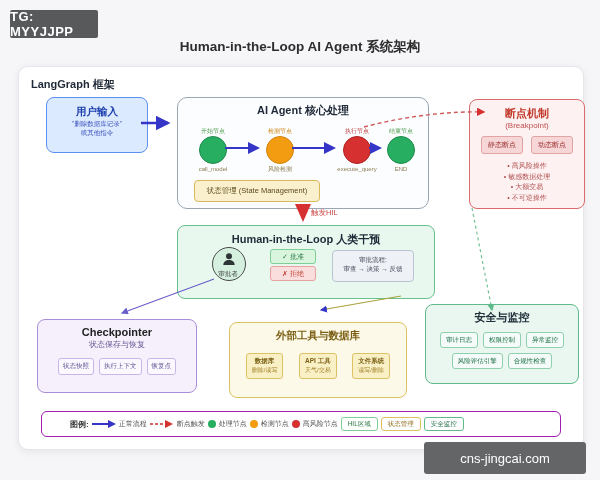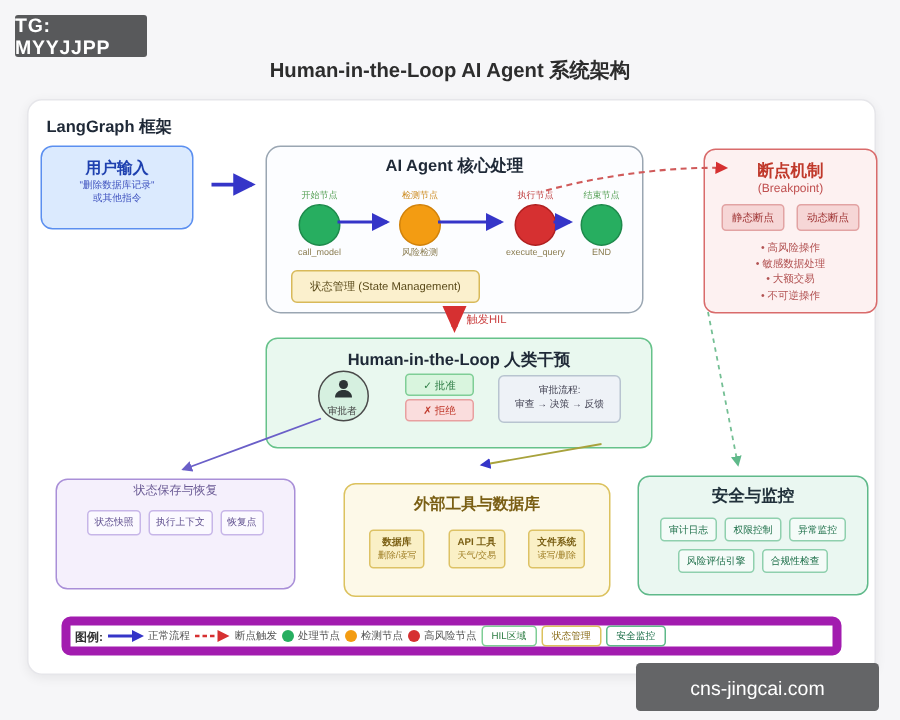--- a/index.html
+++ b/index.html
@@ -20,21 +20,21 @@
   }
   .card{
     position:absolute;left:18px;top:66px;width:564px;height:382px;
     background:#ffffff;border:1px solid #e6e6ea;border-radius:10px;
     box-shadow:0 2px 8px rgba(0,0,0,.07);
   }
   .framework-label{position:absolute;left:12px;top:10px;font-size:11px;font-weight:bold;color:#1f2937;}
 
   
   .user-input{
-    position:absolute;left:8px;top:30px;width:100px;height:54px;
+    position:absolute;left:27px;top:30px;width:100px;height:54px;
     background:#dbeafe;border:1.5px solid #5b8ff0;border-radius:8px;text-align:center;
   }
   .user-input .bt{font-size:10.5px;font-weight:bold;color:#1e40af;margin-top:7px;}
   .user-input .bs{font-size:6.5px;color:#4356c0;line-height:9px;}
 
   
   .agent-box{
     position:absolute;left:158px;top:30px;width:250px;height:110px;
     background:#fcfdff;border:1.5px solid #9aa6b2;border-radius:10px;
   }
@@ -107,33 +107,33 @@
     background:#fdf9e8;border:1.5px solid #dcc25e;border-radius:8px;text-align:center;
   }
   .tools-box .bt{font-size:10.5px;font-weight:bold;color:#7a5f14;margin-top:6px;}
   .tool-row{display:flex;justify-content:space-around;margin-top:10px;padding:0 8px;}
   .tool-item{background:#faf0c6;border:1px solid #ddc265;border-radius:3px;padding:3px 5px;}
   .tool-item .n{font-size:6.5px;color:#7a5f14;font-weight:bold;}
   .tool-item .d{font-size:6px;color:#a2822a;}
 
   
   .security-box{
-    position:absolute;left:406px;top:250px;width:152px;height:78px;
+    position:absolute;left:406px;top:237px;width:152px;height:78px;
     background:#eaf7f1;border:1.5px solid #5fb98a;border-radius:8px;text-align:center;
   }
   .security-box .bt{font-size:11px;font-weight:bold;color:#21313b;margin-top:5px;}
   .sec-rows{display:flex;flex-wrap:wrap;justify-content:center;gap:5px;margin-top:7px;padding:0 6px;}
   .sec-btn{background:#f4fbf8;border:1px solid #8fd0ae;border-radius:3px;
     font-size:6.5px;color:#1d6f49;padding:2.5px 5px;}
 
   
   .legend-bar{
     position:absolute;left:22px;top:344px;width:520px;height:26px;
-    background:#fff;border:6px solid #a21caf;border-radius:6px;
-    display:flex;align-items:center;gap:3px;padding:0 3px;box-sizing:border-box;
+    background:#fff;border:1px solid #a21caf;border-radius:6px;
+    display:flex;align-items:center;gap:3px;padding:0 28px;box-sizing:border-box;
   }
   .legend-label{font-size:8px;font-weight:bold;color:#333;}
   .legend-item{display:flex;align-items:center;gap:3px;font-size:7px;color:#555;}
   .dot{width:8px;height:8px;border-radius:50%;display:inline-block;}
   .dot-green{background:#27ae60;} .dot-orange{background:#f39c12;} .dot-red{background:#d63031;}
   .legend-badge{border-radius:3px;font-size:6.5px;padding:1.5px 6px;background:#fff;}
   .badge-hil{border:1px solid #7fce96;color:#2e7d44;}
   .badge-state{border:1px solid #dcc25e;color:#8a6d1a;}
   .badge-sec{border:1px solid #5fb98a;color:#1d6f49;}
 
@@ -216,20 +216,21 @@
       <div class="approver-label">审批者</div>
       <div class="hil-btn approve">✓ 批准</div>
       <div class="hil-btn reject">✗ 拒绝</div>
       <div class="flow-box">
         <div class="l1">审批流程:</div>
         <div class="l2">审查 → 决策 → 反馈</div>
       </div>
     </div>
 
     <div class="checkpointer-box">
+      <div class="bt">Checkpointer</div>
       <div class="bs">状态保存与恢复</div>
       <div class="cp-row">
         <span class="cp-btn">状态快照</span>
         <span class="cp-btn">执行上下文</span>
         <span class="cp-btn">恢复点</span>
       </div>
     </div>
 
     <div class="tools-box">
       <div class="bt">外部工具与数据库</div>

